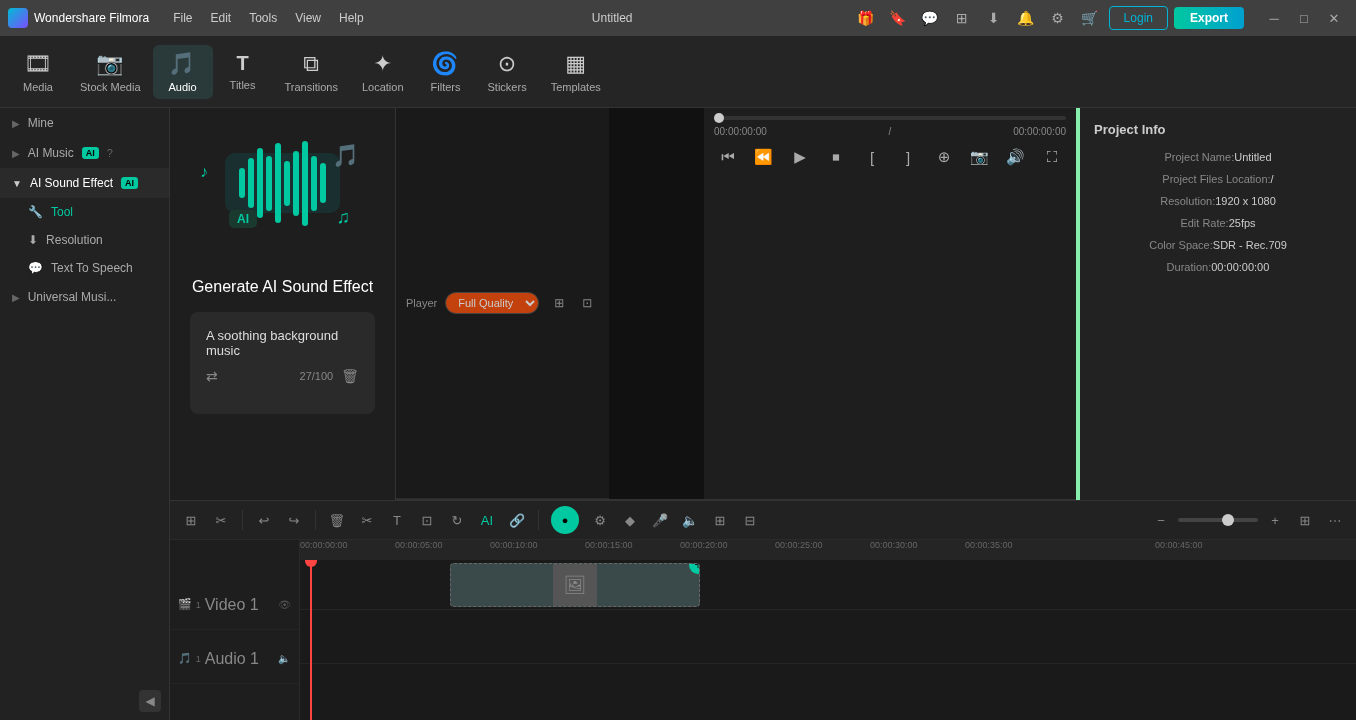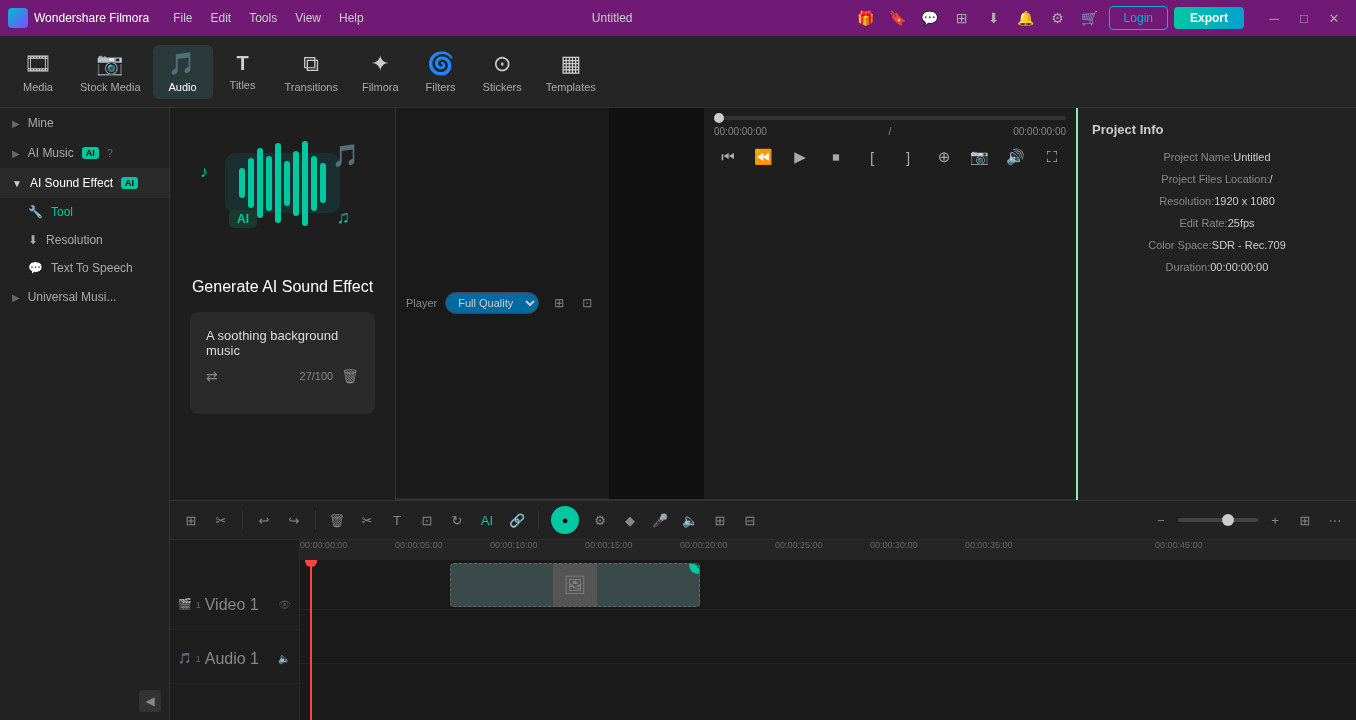--- a/index.html
+++ b/index.html
@@ -12,21 +12,21 @@
       height: 720px;
       overflow: hidden;
       display: flex;
       flex-direction: column;
     }
 
     
     .title-bar {
       display: flex;
       align-items: center;
-      background: #701a75;
+      background: #404040;
       height: 36px;
       padding: 0 8px;
       gap: 8px;
       flex-shrink: 0;
     }
     .title-bar .app-logo {
       display: flex;
       align-items: center;
       gap: 6px;
     }
@@ -314,21 +314,21 @@
       align-items: center;
       padding: 6px 10px;
       gap: 8px;
       border-bottom: 1px solid #2a2a2a;
     }
     .player-label {
       color: #888;
       font-size: 11px;
     }
     .player-quality-select {
-      background: #0369a1;
+      background: #c2410c;
       border: 1px solid #444;
       color: #ccc;
       font-size: 11px;
       padding: 3px 8px;
       border-radius: 11px;
       cursor: pointer;
     }
     .player-view-icons {
       margin-left: auto;
       display: flex;
@@ -399,21 +399,21 @@
       border-radius: 4px;
       font-size: 15px;
     }
 
     
     .project-info {
       width: 280px;
       background: #222;
       padding: 14px;
       flex-shrink: 0;
-      border-left: 2px solid #86efac;
+      border-left: 4px solid #86efac;
     }
     .project-info-title {
       font-size: 13px;
       color: #ccc;
       font-weight: 600;
       margin-bottom: 14px;
     }
     .info-row {
       display: flex;
       justify-content: center;
@@ -698,21 +698,21 @@
   <div class="toolbar-item">
     <span class="tb-icon" style="font-size:20px;font-weight:bold;color:#ccc">T</span>
     <span class="tb-label">Titles</span>
   </div>
   <div class="toolbar-item">
     <span class="tb-icon">⧉</span>
     <span class="tb-label">Transitions</span>
   </div>
   <div class="toolbar-item">
     <span class="tb-icon">✦</span>
-    <span class="tb-label">Filmora</span>
+    <span class="tb-label">Location</span>
   </div>
   <div class="toolbar-item">
     <span class="tb-icon">🌀</span>
     <span class="tb-label">Filters</span>
   </div>
   <div class="toolbar-item">
     <span class="tb-icon">⊙</span>
     <span class="tb-label">Stickers</span>
   </div>
   <div class="toolbar-item">

